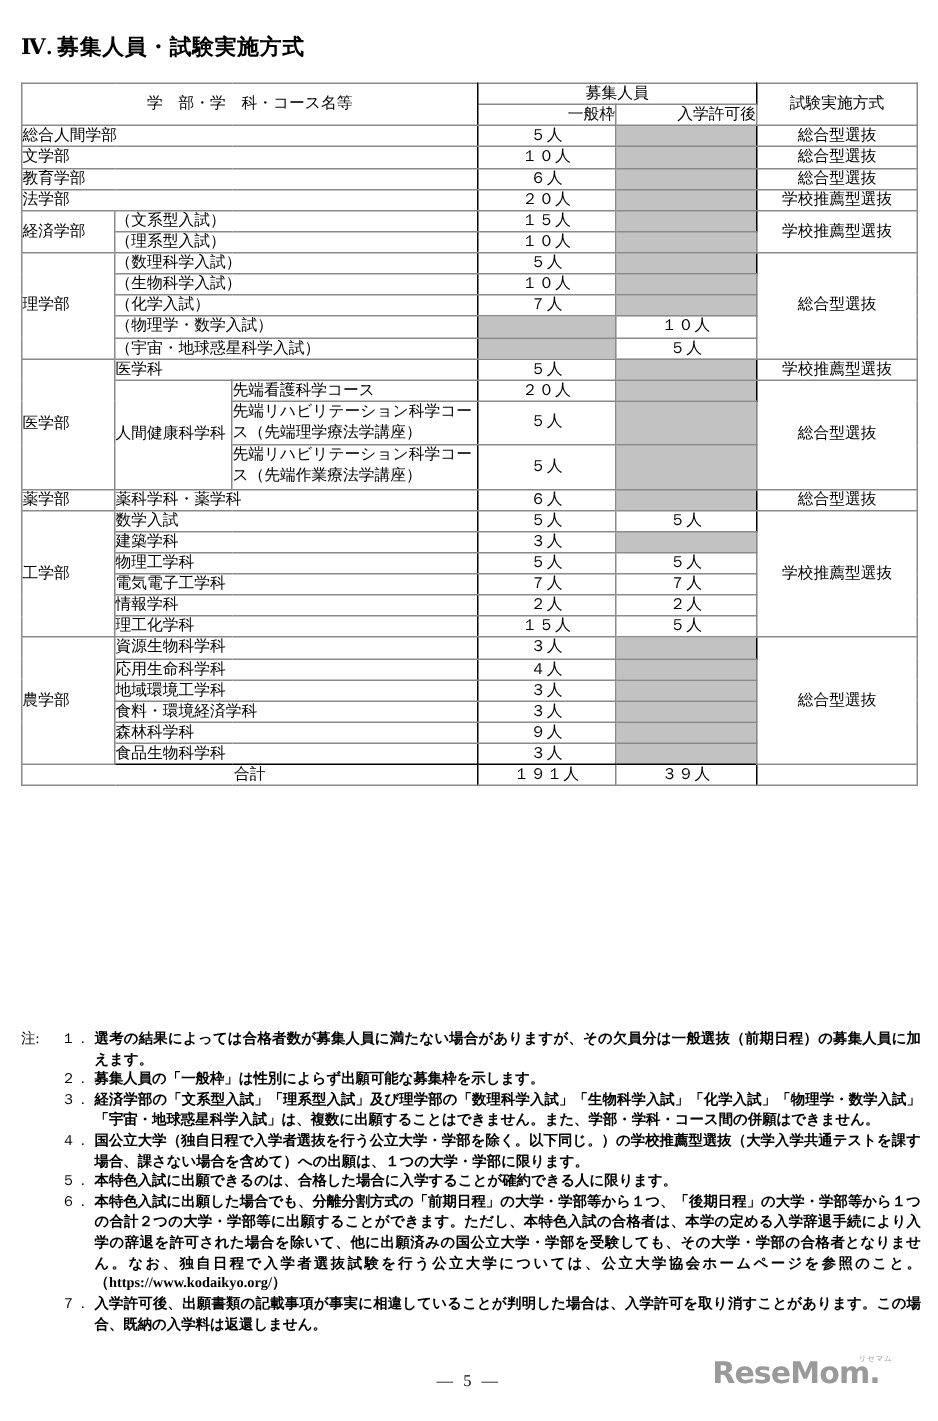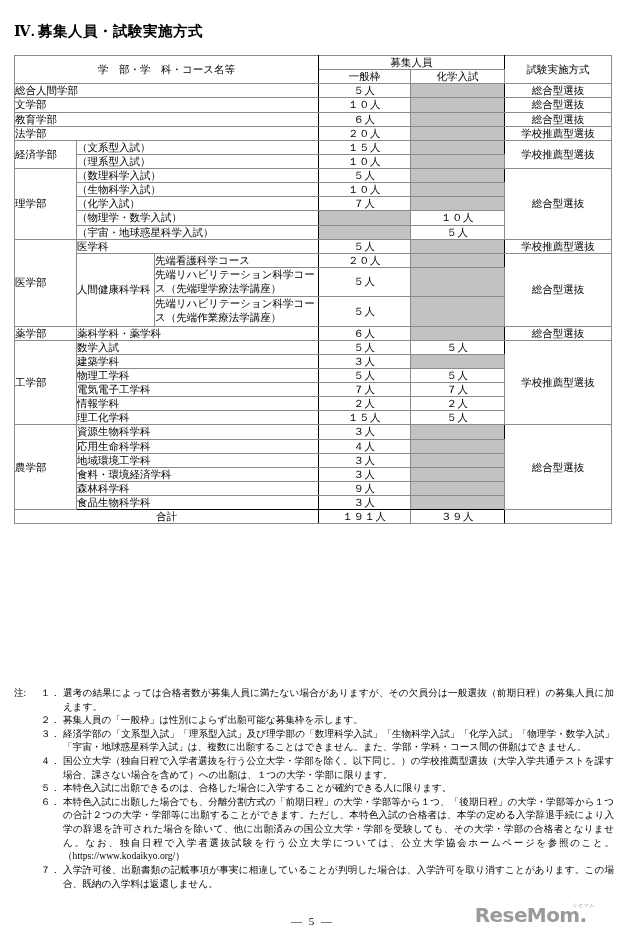--- a/index.html
+++ b/index.html
@@ -68,21 +68,21 @@
     padding: 3px 6px;
     min-height: 15px;
     box-sizing: border-box;
   }
   .c-name { text-align: left; }
   .c-num  { text-align: center; padding-right: 10px; letter-spacing: 0.5px; }
   .c-ctr  { text-align: center; }
   .shaded { background: #c2c2c2 !important; }
 
   .hdr-top { text-align: center; padding: 5px 4px; }
-  .hdr-sub { text-align: center; padding: 3px 4px; }
+  .hdr-sub { text-align: right; padding: 3px 4px; }
 
   .course-two-line { line-height: 1.35; }
 
   
   .notes {
     position: absolute;
     left: 14px;
     top: 686px;
     width: 600px;
     font-size: 9.6px;
@@ -103,20 +103,21 @@
     width: 22px;
     flex: 0 0 22px;
     text-align: right;
     white-space: nowrap;
     padding-right: 3px;
   }
   .note-body {
     flex: 1 1 auto;
     text-align: justify;
     text-justify: inter-ideograph;
+    font-weight: bold;
   }
 
   
   .page-no {
     position: absolute;
     left: 0;
     right: 0;
     top: 915px;
     text-align: center;
     font-size: 11px;
@@ -163,21 +164,21 @@
         <col style="width:107px">
       </colgroup>
       <thead>
         <tr>
           <th colspan="3" rowspan="2" class="hdr-top sep-right">学　部・学　科・コース名等</th>
           <th colspan="2" class="hdr-top sep-right">募集人員</th>
           <th rowspan="2" class="hdr-top">試験実施方式</th>
         </tr>
         <tr>
           <th class="hdr-sub">一般枠</th>
-          <th class="hdr-sub sep-right">化学入試</th>
+          <th class="hdr-sub sep-right">入学許可後</th>
         </tr>
       </thead>
       <tbody>
 
         <tr class="row-top-strong">
           <td colspan="3" class="cell c-name sep-right">総合人間学部</td>
           <td class="cell c-num">５人</td>
           <td class="cell c-num shaded sep-right"></td>
           <td class="cell c-ctr">総合型選抜</td>
         </tr>

